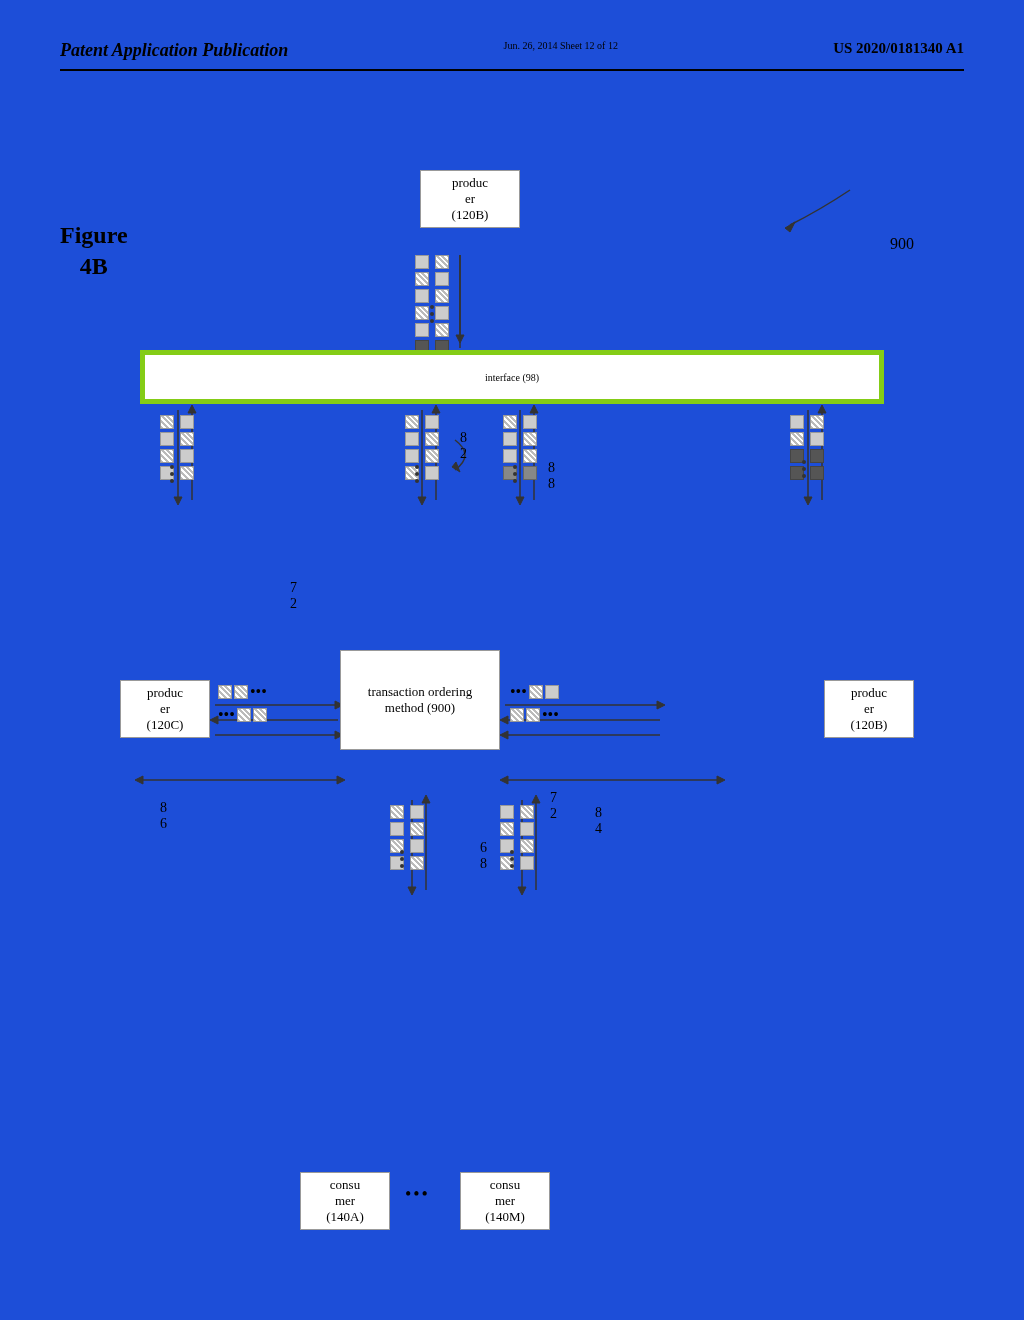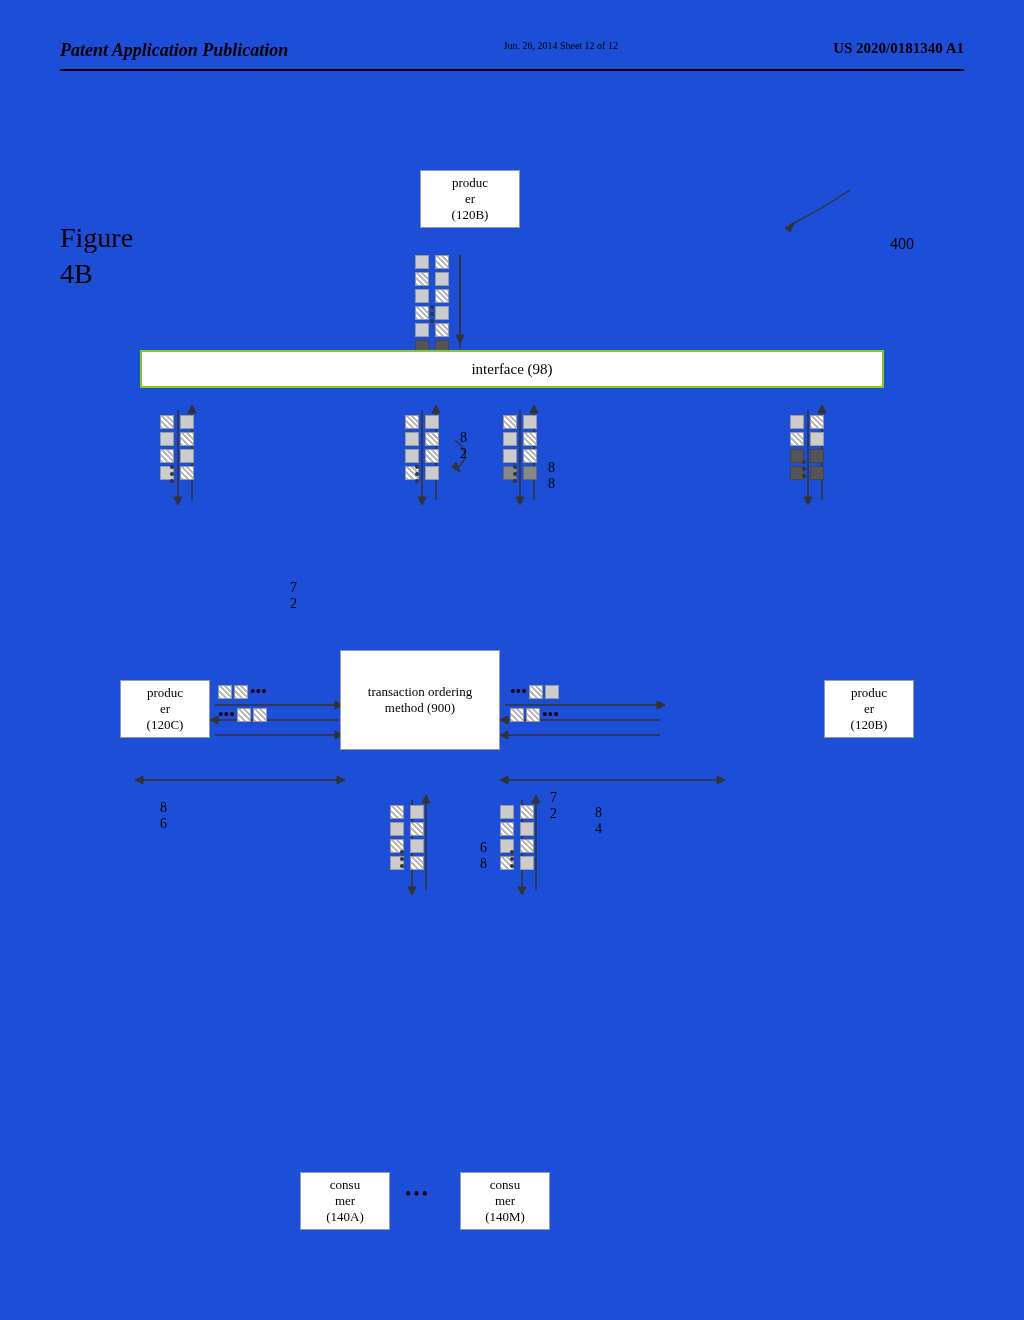--- a/index.html
+++ b/index.html
@@ -42,23 +42,24 @@
       font-size: 15px;
       font-weight: bold;
       text-align: right;
     }
 
     
     .figure-label {
       position: absolute;
       top: 220px;
       left: 60px;
-      font-size: 28px;
-      font-weight: normal;
+      font-size: 24px;
+      font-weight: bold;
       line-height: 1.3;
+      text-align: center;
     }
 
     
     .ref-900 {
       position: absolute;
       top: 235px;
       right: 110px;
       font-size: 16px;
     }
 
@@ -83,26 +84,26 @@
       padding: 4px 6px;
       background: #fff;
     }
 
     
     .interface-box {
       position: absolute;
       top: 190px;
       left: 80px;
       right: 80px;
-      height: 38px;
-      border: 2px solid #84cc16;
+      height: 54px;
+      border: 5px solid #84cc16;
       display: flex;
       align-items: center;
       justify-content: center;
-      font-size: 15px;
+      font-size: 10px;
       background: #fff;
     }
 
     
     .producer-left {
       position: absolute;
       top: 520px;
       left: 60px;
       width: 90px;
       border: 1px solid #999;
@@ -260,21 +261,21 @@
     <div class="header-left">Patent Application Publication</div>
     <div class="header-center">Jun. 26, 2014  Sheet 12 of 12</div>
     <div class="header-right">US 2020/0181340 A1</div>
   </div>
 
   <div class="figure-label">
     <span>Figure</span><br>
     <span>4B</span>
   </div>
 
-  <div class="ref-900">400</div>
+  <div class="ref-900">900</div>
 
   <div class="diagram">
 
     <svg class="svg-overlay" xmlns="http://www.w3.org/2000/svg">
 
       <path d="M 790,30 Q 760,50 730,65" stroke="#333" stroke-width="1.5" fill="none"></path>
       <polygon points="725,68 735,62 730,72" fill="#333"></polygon>
 
       <line x1="400" y1="95" x2="400" y2="178"></line>
       <polygon points="396,175 404,175 400,183"></polygon>

